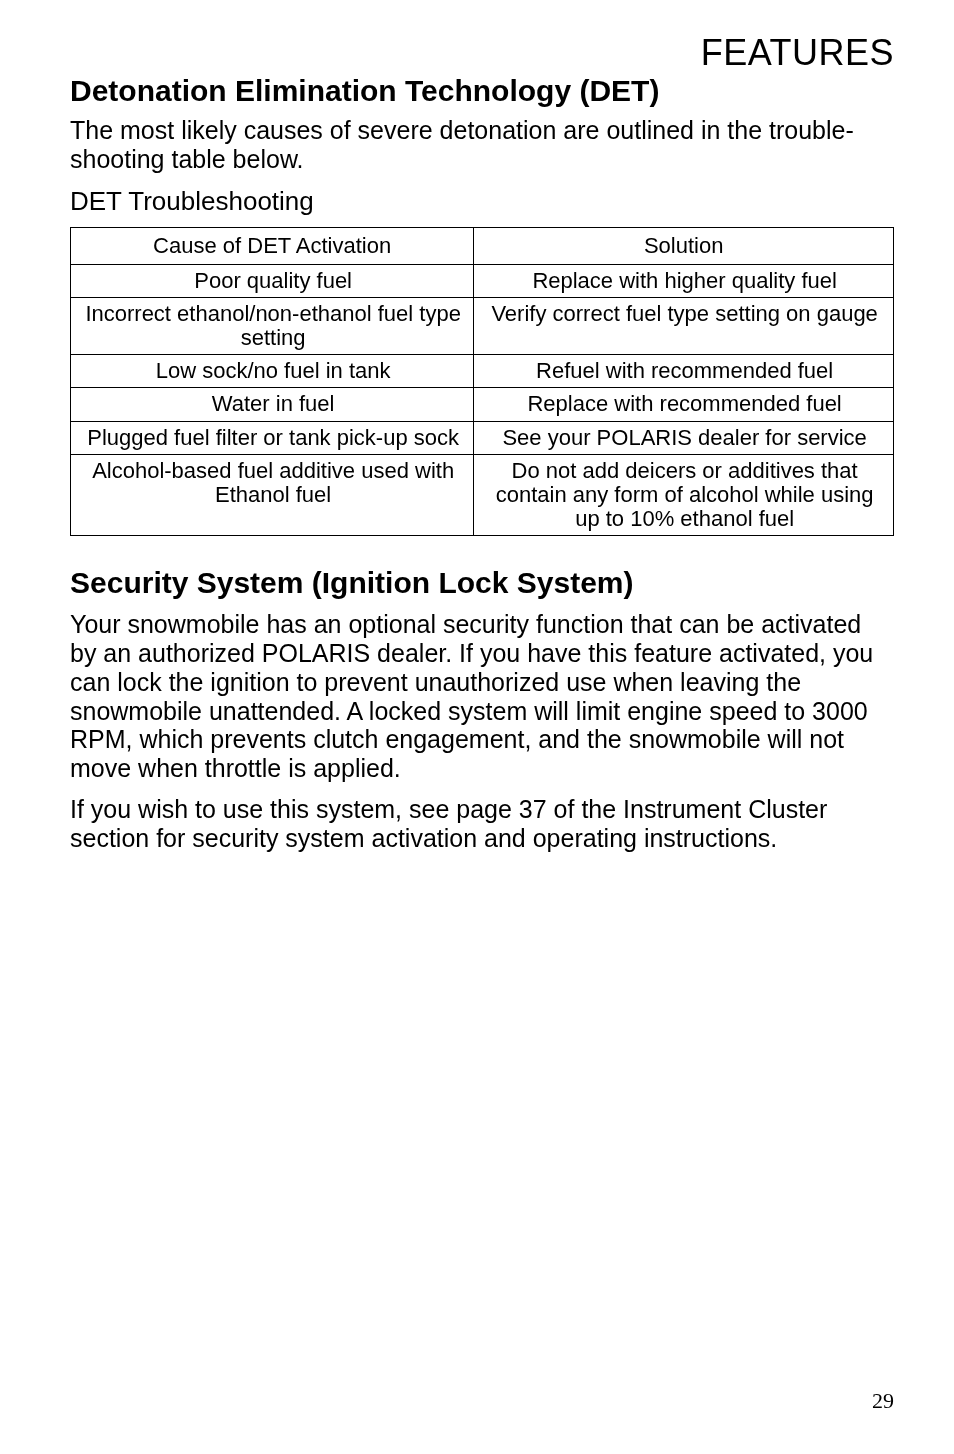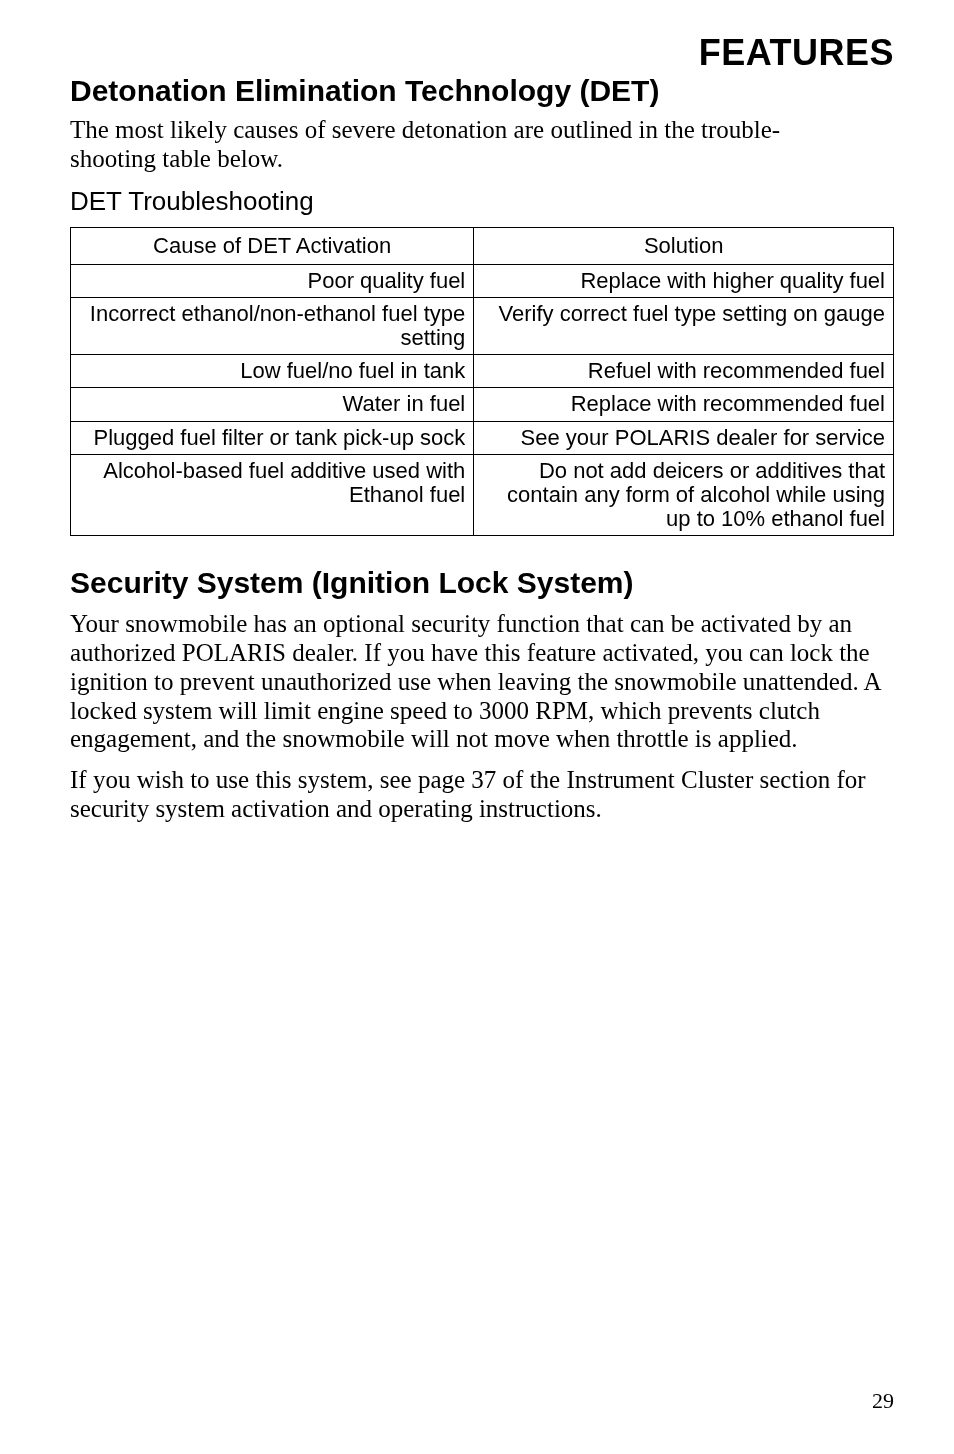--- a/index.html
+++ b/index.html
@@ -7,51 +7,51 @@
     width: 954px;
     height: 1454px;
     background: #fff;
     padding: 32px 60px 40px 70px;
     font-family: Arial, Helvetica, sans-serif;
     color: #000;
     position: relative;
   }
   .features {
     text-align: right;
-    font-weight: bold;
+    font-weight: normal;
     font-size: 36px;
     letter-spacing: 0.5px;
   }
   .h2 {
     font-weight: bold;
     font-size: 30px;
     margin-top: 0px;
     margin-bottom: 8px;
   }
   .serif {
-    font-family: Liberation Serif, serif;
+    font-family: Liberation Sans, sans-serif;
     font-size: 25px;
     line-height: 1.15;
     margin-bottom: 12px;
   }
   .h3 {
     font-weight: normal;
     font-size: 26px;
     margin-top: 8px;
     margin-bottom: 10px;
   }
   table {
     border-collapse: collapse;
     width: 100%;
     margin-bottom: 30px;
   }
   th, td {
     border: 1.5px solid #000;
     padding: 4px 8px 4px 10px;
-    text-align: right;
+    text-align: center;
     vertical-align: top;
     font-size: 22px;
     line-height: 1.1;
   }
   th {
     font-weight: normal;
     text-align: center;
     padding: 6px 8px;
   }
   td.col1 { width: 49%; }
@@ -88,21 +88,21 @@
   </tr>
   <tr>
     <td class="col1">Poor quality fuel</td>
     <td>Replace with higher quality fuel</td>
   </tr>
   <tr>
     <td class="col1">Incorrect ethanol/non-ethanol fuel type setting</td>
     <td>Verify correct fuel type setting on gauge</td>
   </tr>
   <tr>
-    <td class="col1">Low fuel/no fuel in tank</td>
+    <td class="col1">Low sock/no fuel in tank</td>
     <td>Refuel with recommended fuel</td>
   </tr>
   <tr>
     <td class="col1">Water in fuel</td>
     <td>Replace with recommended fuel</td>
   </tr>
   <tr>
     <td class="col1">Plugged fuel filter or tank pick-up sock</td>
     <td>See your POLARIS dealer for service</td>
   </tr>

